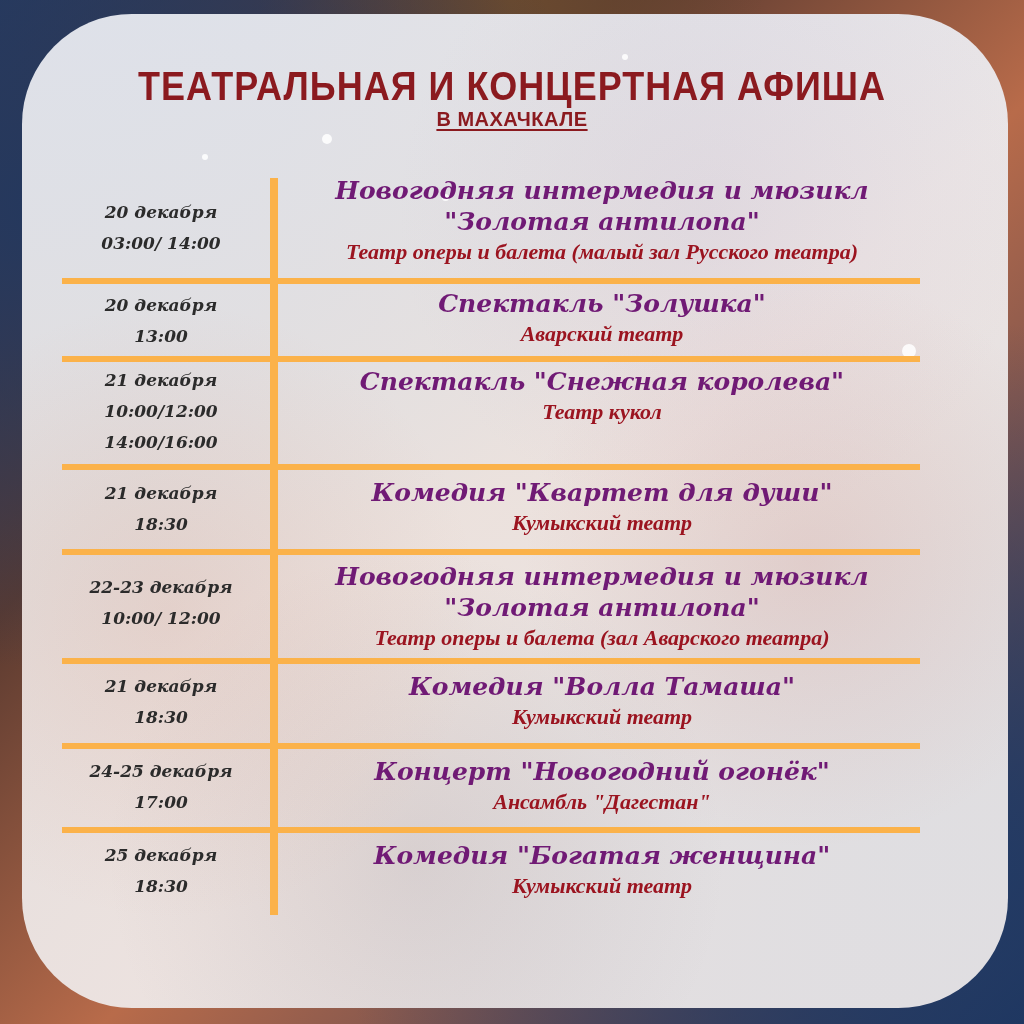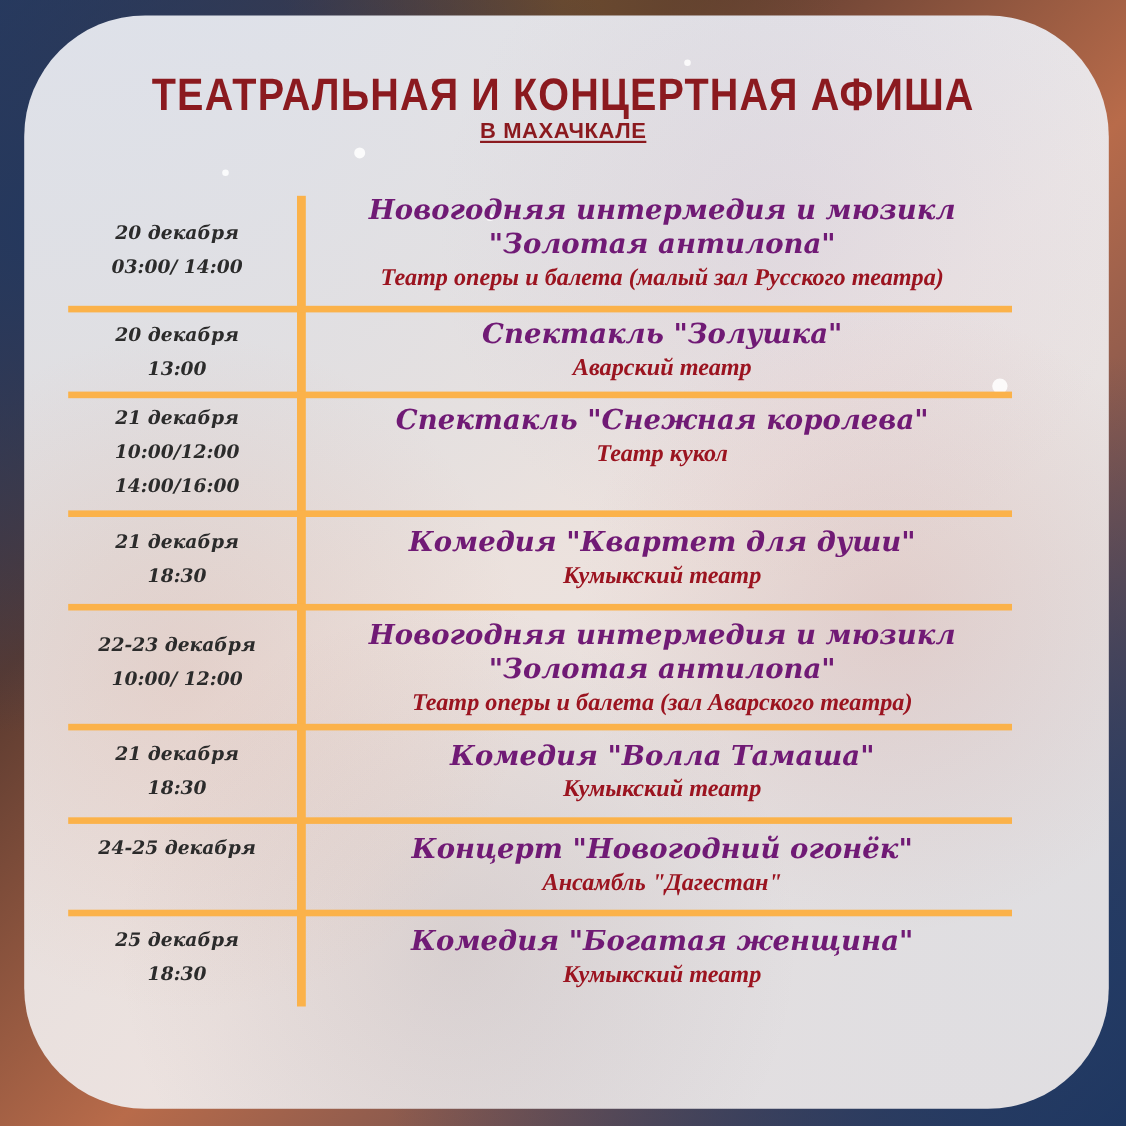--- a/index.html
+++ b/index.html
@@ -141,20 +141,21 @@
   <div>21 декабря</div>
   <div>18:30</div>
 </div>
 <div class="event" style="top:671px;">
   <div class="name">Комедия "Волла Тамаша"</div>
   <div class="venue">Кумыкский театр</div>
 </div>
 
 <div class="date" style="top:756px;">
   <div>24-25 декабря</div>
+  <div>17:00</div>
 </div>
 <div class="event" style="top:756px;">
   <div class="name">Концерт "Новогодний огонёк"</div>
   <div class="venue">Ансамбль "Дагестан"</div>
 </div>
 
 <div class="date" style="top:840px;">
   <div>25 декабря</div>
   <div>18:30</div>
 </div>

